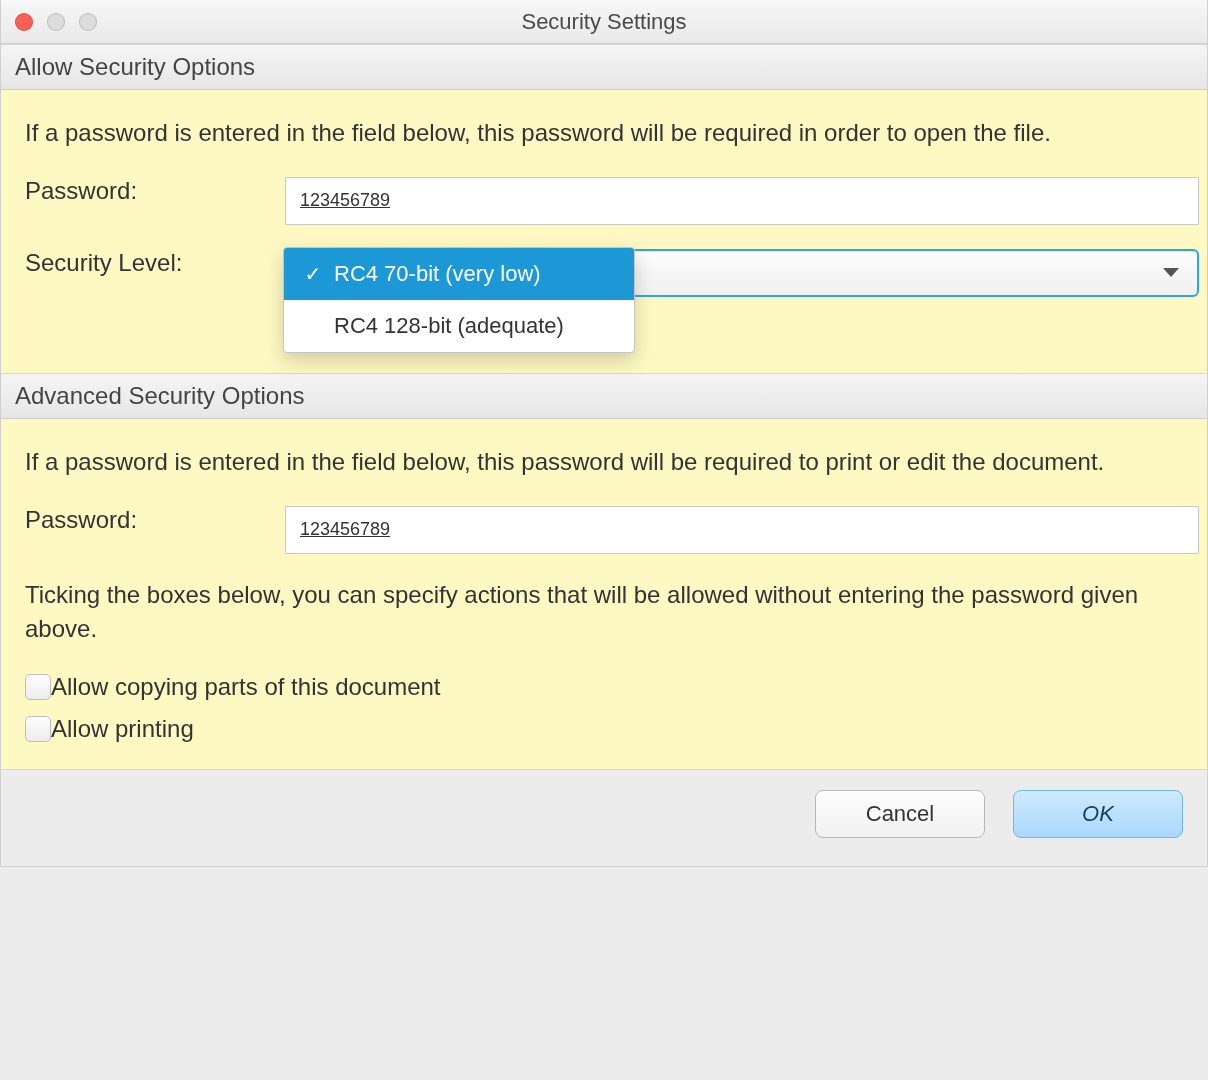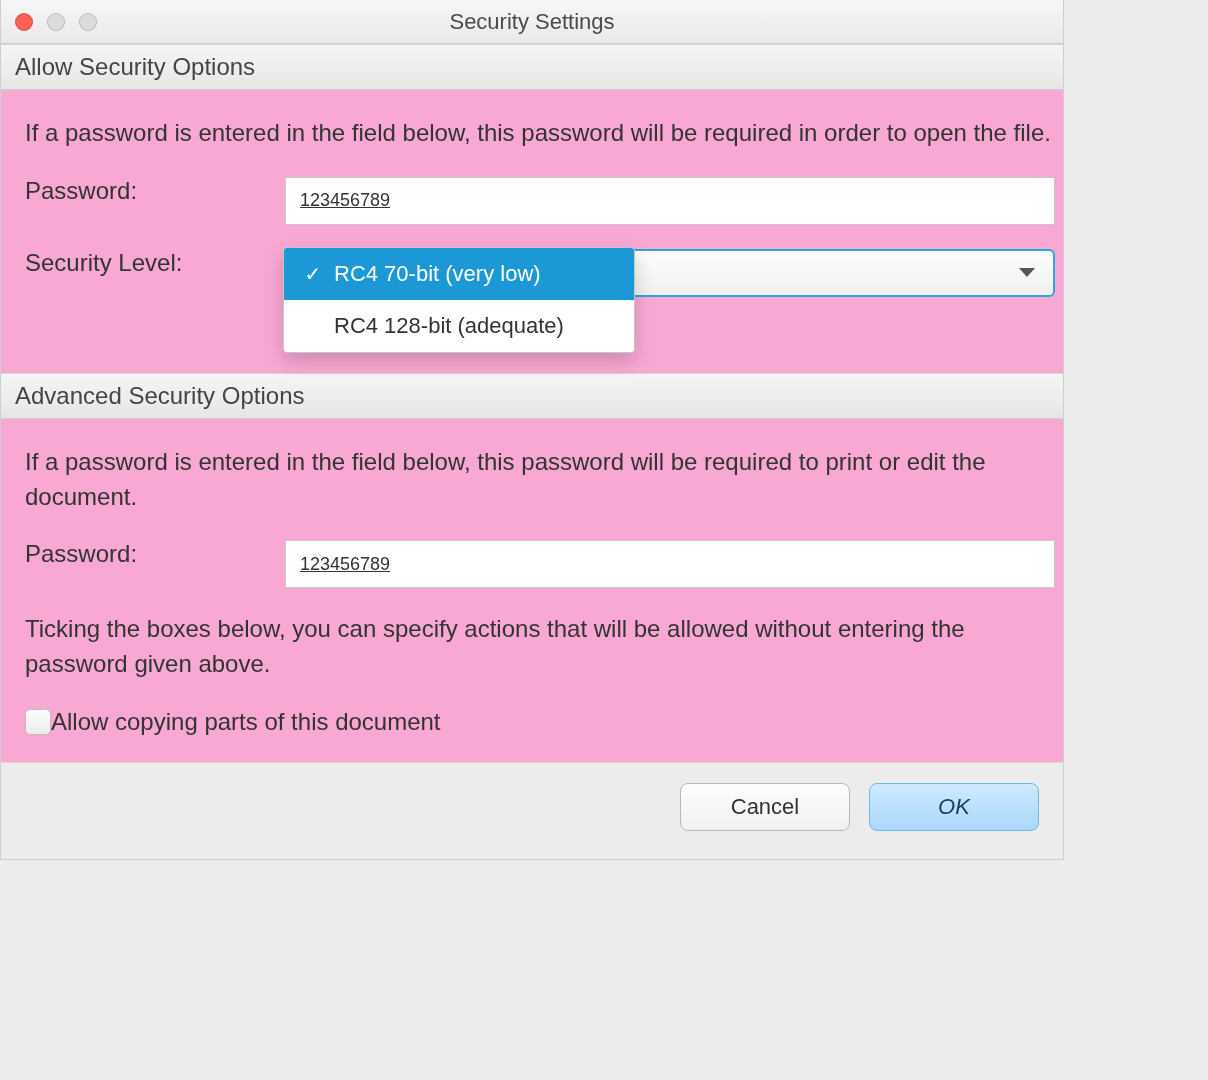--- a/index.html
+++ b/index.html
@@ -5,22 +5,22 @@
   * { box-sizing: border-box; }
   html, body {
     margin: 0; padding: 0;
     font-family: "Helvetica Neue", Helvetica, Arial, sans-serif;
     font-size: 22px;
     color: #333;
     background: #ececec;
     -webkit-font-smoothing: antialiased;
   }
   .window {
-    width: 1064px;
-    background: #f9a8d4;
+    width: 1208px;
+    background: #fef9c3;
     border: 1px solid #cfcfcf;
     border-top: none;
   }
   .titlebar {
     height: 44px;
     background: linear-gradient(#f7f7f7, #e9e9e9);
     border-bottom: 1px solid #cfcfcf;
     display: flex;
     align-items: center;
     position: relative;
@@ -146,21 +146,21 @@
   .check-label {
     font-size: 24px;
     color: #333;
   }
   .footer {
     border-top: 1px solid #d6d6d6;
     background: #ececec;
     padding: 20px 24px 28px 24px;
     display: flex;
     justify-content: flex-end;
-    gap: 19px;
+    gap: 28px;
   }
   .btn {
     min-width: 170px;
     height: 48px;
     border: 1px solid #b8b8b8;
     border-radius: 8px;
     background: linear-gradient(#fdfdfd,#f1f1f1);
     font-size: 22px;
     color: #333;
     display: flex;
@@ -233,20 +233,24 @@
       <input class="text-input" type="text" value="123456789" style="">
     </div>
 
     <div class="desc" style="margin-top:10px;">Ticking the boxes below, you can specify actions that will be allowed without entering the password given above.</div>
 
     <div class="check-row">
       <div class="faux-check"></div>
       <div class="check-label">Allow copying parts of this document</div>
     </div>
 
+    <div class="check-row">
+      <div class="faux-check"></div>
+      <div class="check-label">Allow printing</div>
+    </div>
   </div>
 
   <div class="footer">
     <div class="btn">Cancel</div>
     <div class="btn primary">OK</div>
   </div>
 
 </div>
 
 </body></html>

